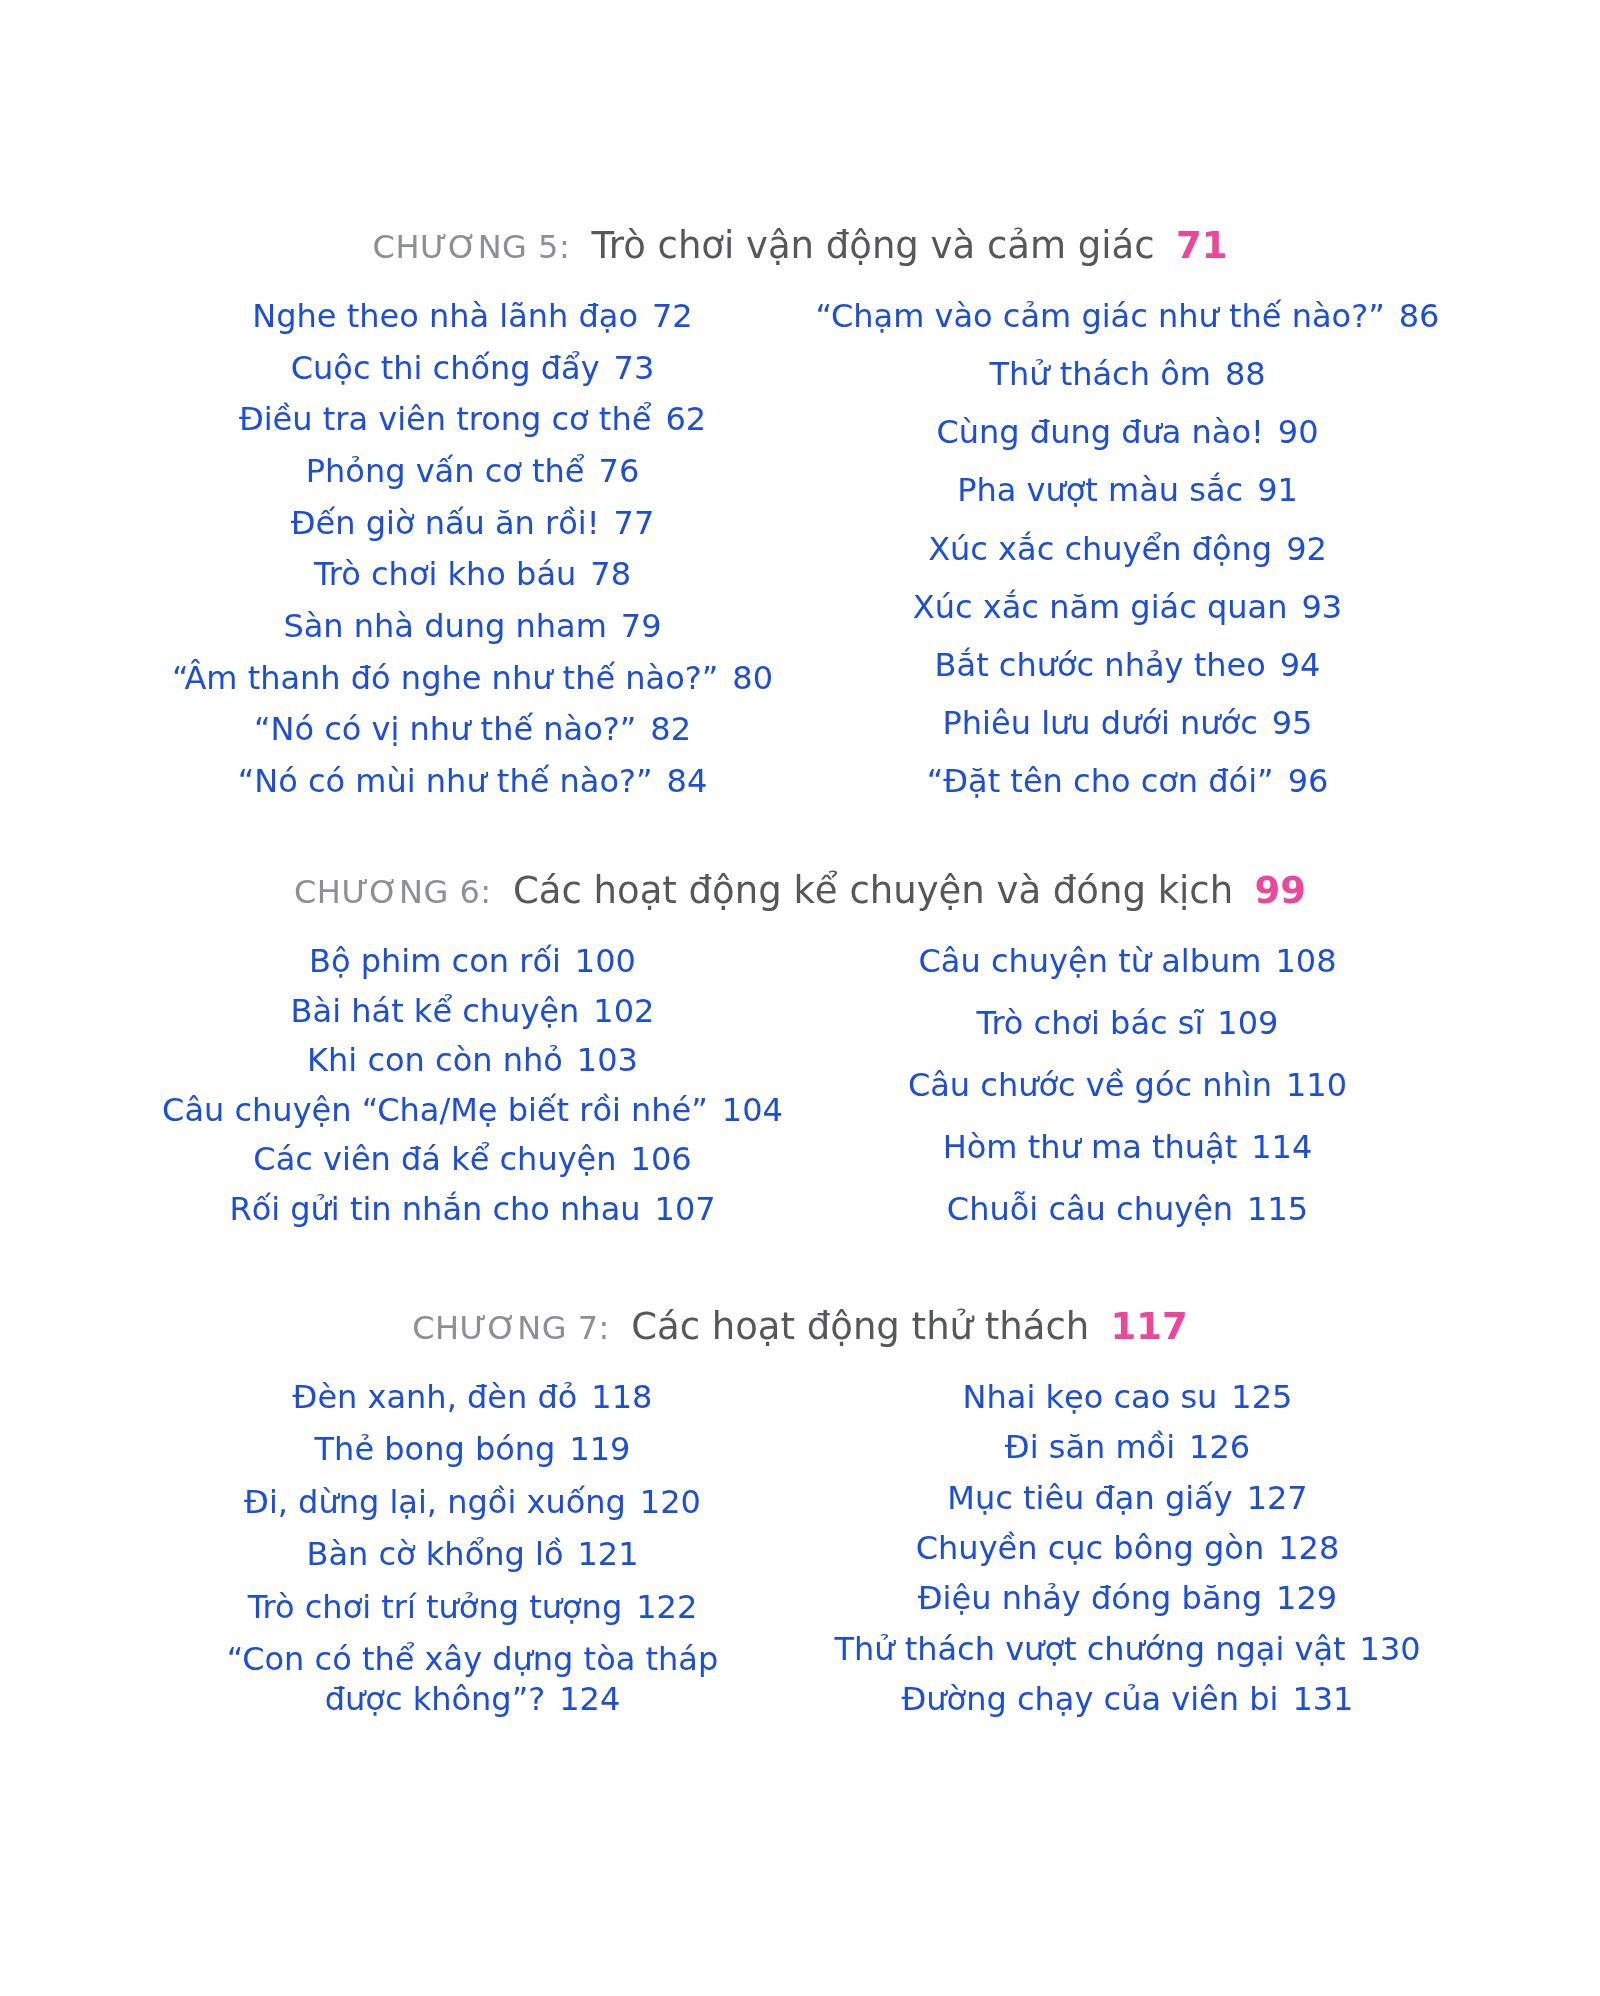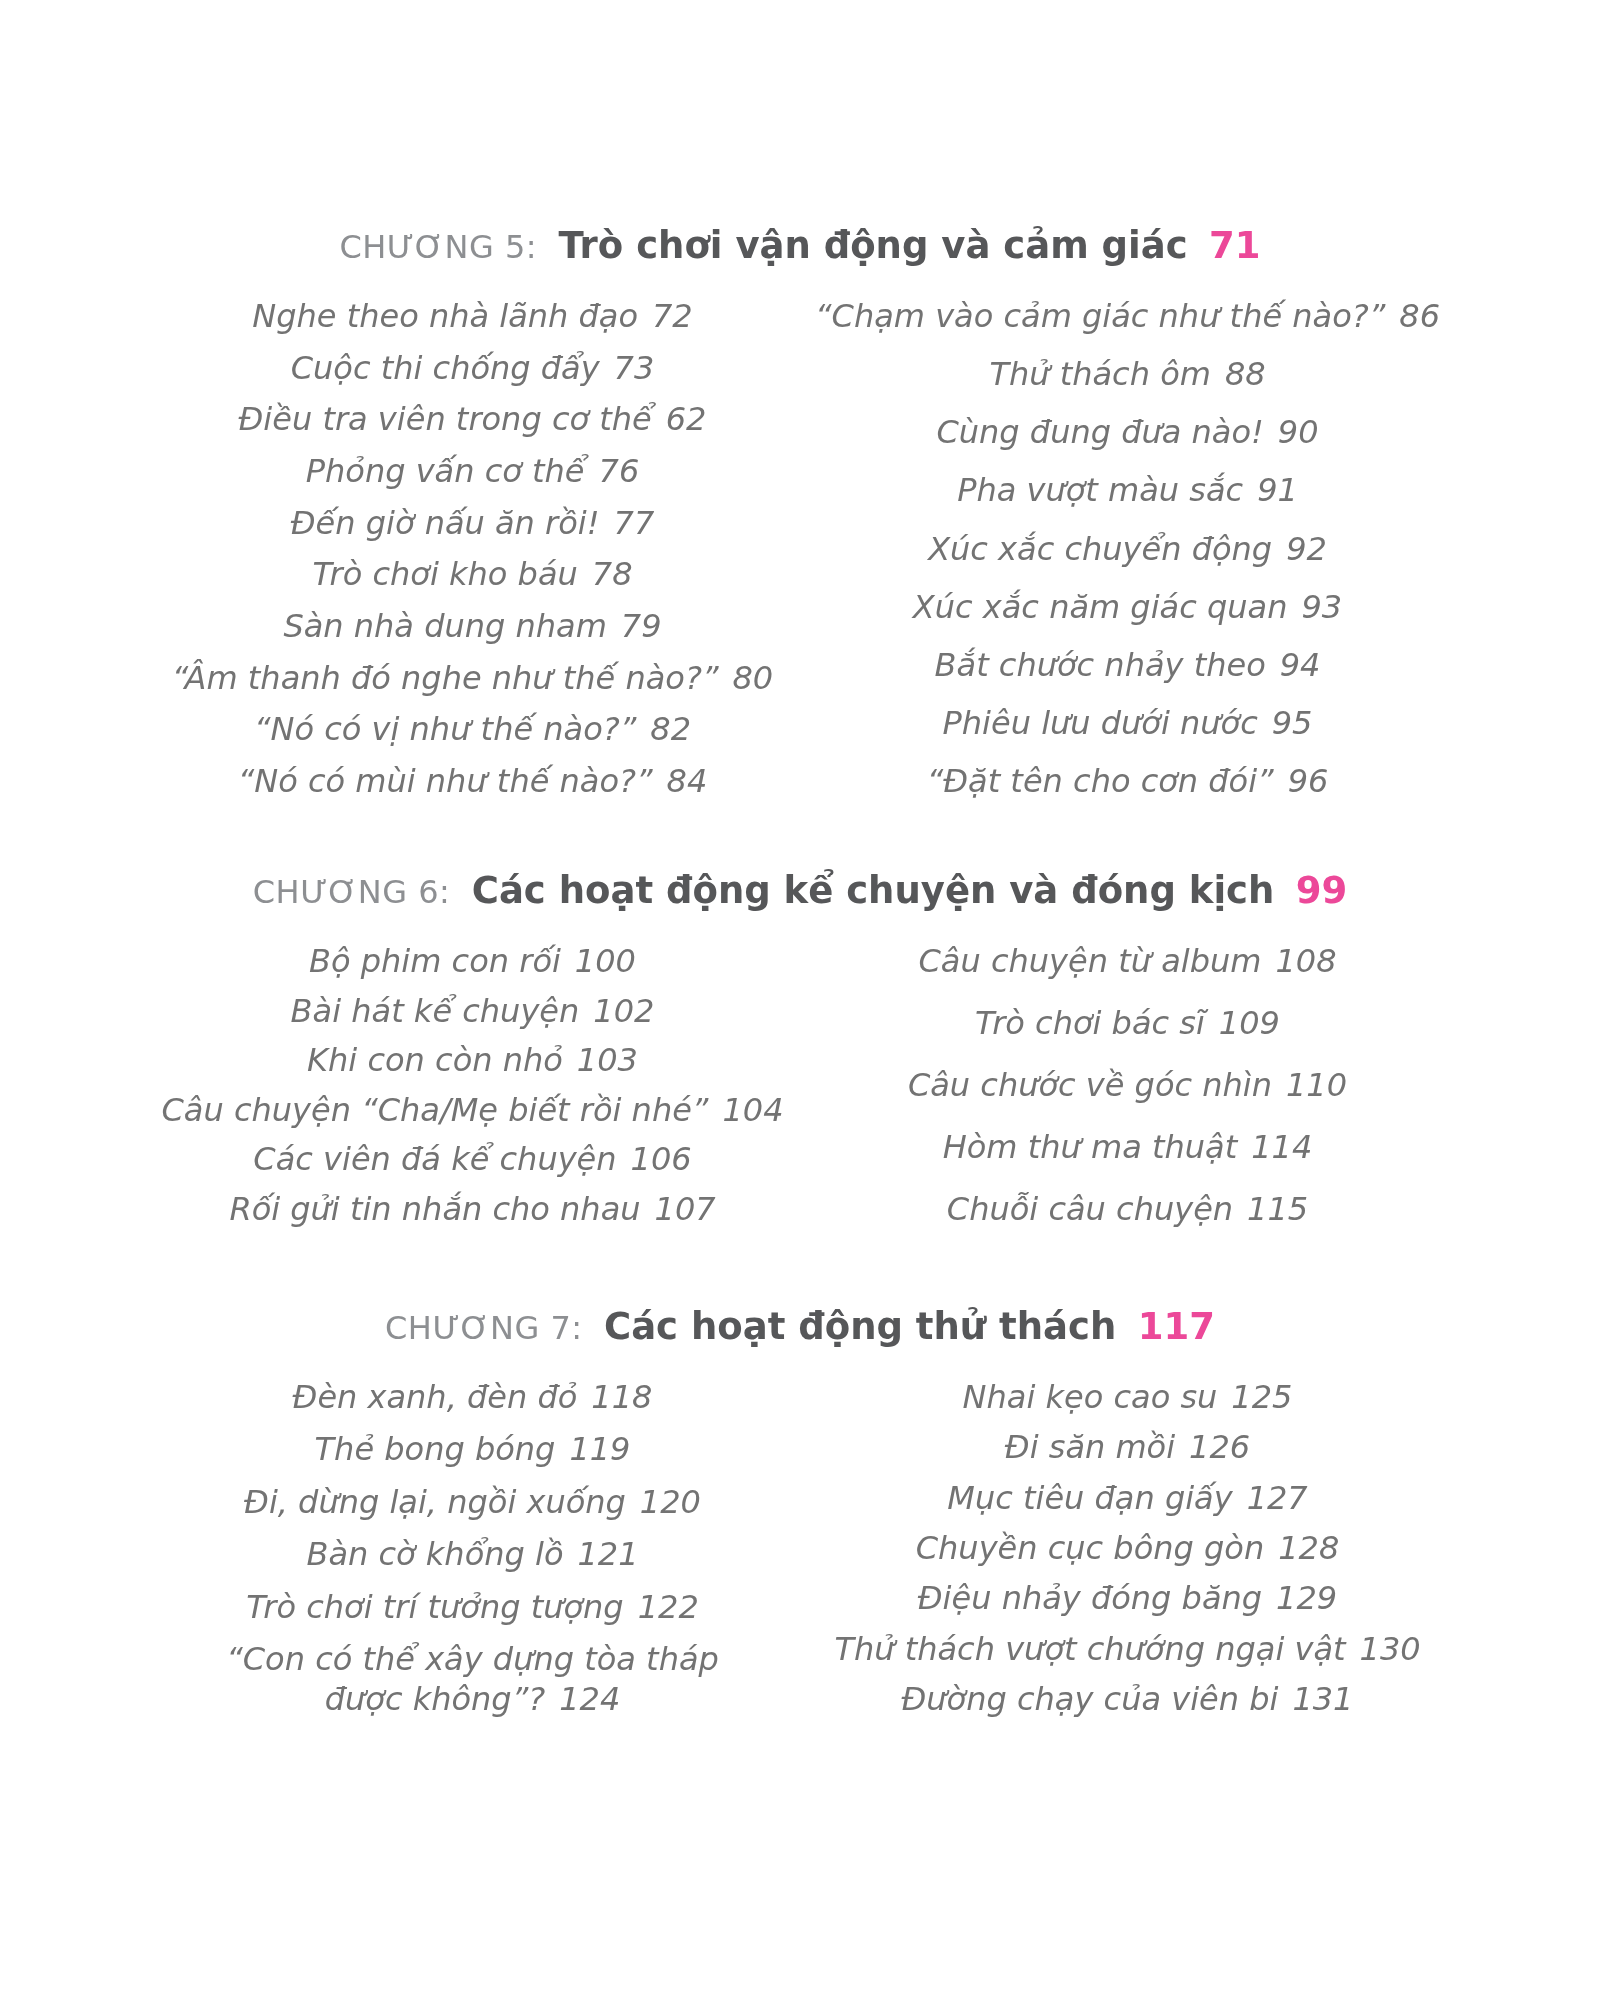--- a/index.html
+++ b/index.html
@@ -20,21 +20,21 @@
     line-height: 48px;
   }
   .ch-label {
     font-size: 32px;
     font-weight: 400;
     letter-spacing: 0.5px;
     color: #8d8f92;
   }
   .ch-title {
     font-size: 37px;
-    font-weight: 700;
+    font-weight: 400;
     color: #565759;
     margin-left: 13px;
   }
   .ch-num {
     font-size: 37px;
     font-weight: 700;
     color: #ec4899;
     margin-left: 13px;
   }
   .sec + .sec { margin-top: 66px; }
@@ -50,22 +50,21 @@
     justify-content: space-between;
     align-items: center;
   }
   .h505 { height: 505px; }
   .h288 { height: 288px; }
   .h342 { height: 342px; }
   .entry {
     text-align: center;
     font-size: 32px;
     line-height: 40px;
-    color: #737373;
-    font-style: italic;
+    color: #1d4ed8;
   }
   .col-narrow .entry { max-width: 560px; }
   .e-num { margin-left: 14px; }
 </style>
 </head>
 <body>
 
 <div class="page">
 
   <div class="sec">

